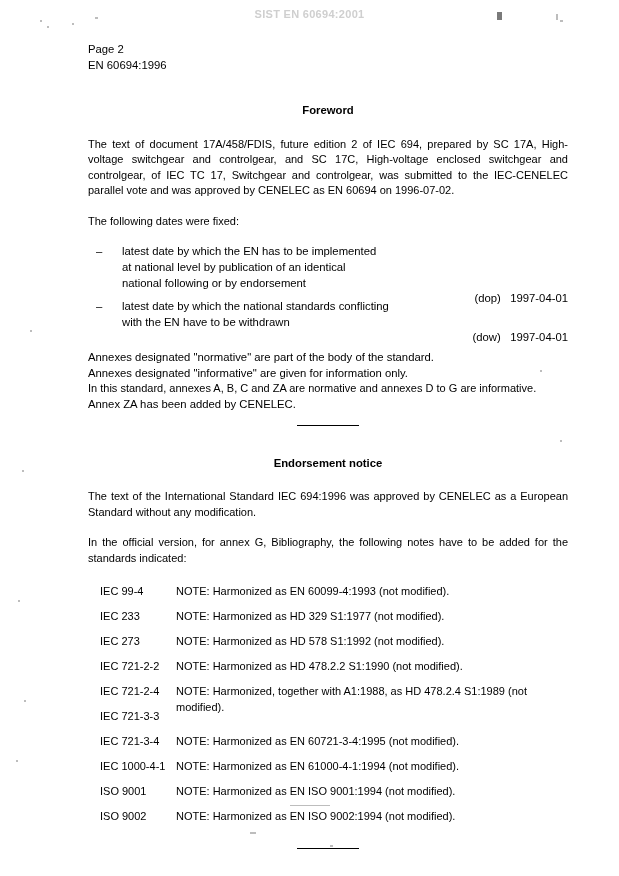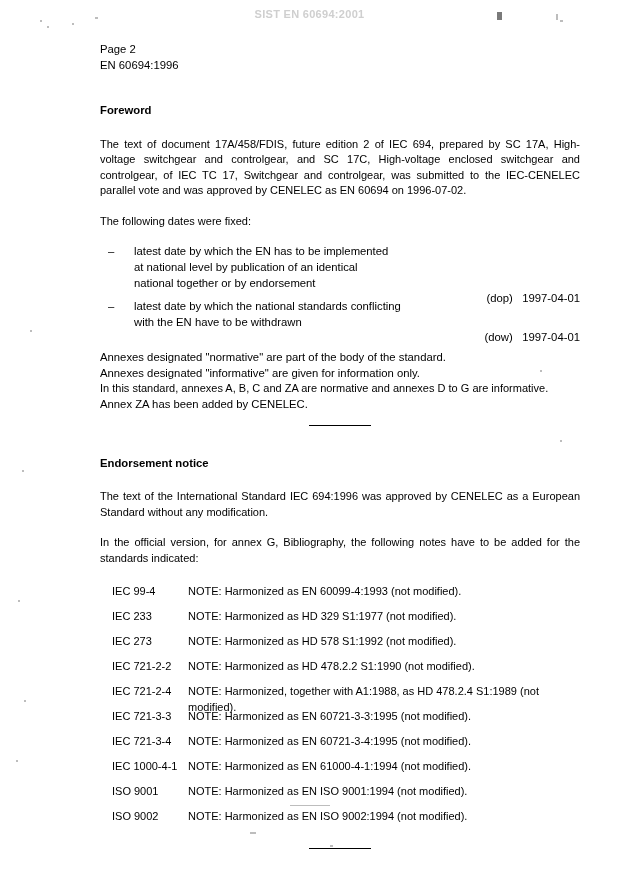--- a/index.html
+++ b/index.html
@@ -36,28 +36,27 @@
     position: absolute;
     background: #bdbdbd;
   }
   .content {
     position: absolute;
     left: 88px;
     top: 42px;
     width: 480px;
     font-size: 11.3px;
     line-height: 15.5px;
-    margin-left: 12px;
   }
   .hdr-line {
     font-size: 11.3px;
     line-height: 15.5px;
   }
   .section-title {
-    text-align: left;
+    text-align: center;
     font-weight: bold;
     font-size: 11.3px;
     margin-top: 30px;
     margin-bottom: 18px;
   }
   p.body {
     margin: 0 0 0 0;
     text-align: justify;
     font-size: 11px;
     line-height: 15.6px;
@@ -160,21 +159,21 @@
 
     <p class="body">The following dates were fixed:</p>
 
     <div class="gap-sm"></div>
 
     <div class="dash-item">
       <span class="dash">–</span>
       <span class="txt">latest date by which the EN has to be implemented</span>
       <span class="txt">at national level by publication of an identical</span>
       <div class="dated-row">
-        <span class="txt">national together or by endorsement</span>
+        <span class="txt">national following or by endorsement</span>
         <span class="date-col">
           <span>(dop)</span>&nbsp;&nbsp;&nbsp;<span>1997-04-01</span>
         </span>
       </div>
     </div>
 
     <div class="gap-xs"></div>
 
     <div class="dash-item">
       <span class="dash">–</span>
@@ -220,21 +219,20 @@
       <div class="note-row">
         <span class="note-std">IEC 721-2-2</span>
         <span class="note-txt">NOTE: Harmonized as HD 478.2.2 S1:1990 (not modified).</span>
       </div>
       <div class="note-row">
         <span class="note-std">IEC 721-2-4</span>
         <span class="note-txt">NOTE: Harmonized, together with A1:1988, as HD 478.2.4 S1:1989 (not modified).</span>
       </div>
       <div class="note-row">
         <span class="note-std">IEC 721-3-3</span>
-        <span class="note-txt">NOTE: Harmonized as EN 60721-3-3:1995 (not modified).</span>
       </div>
       <div class="note-row">
         <span class="note-std">IEC 721-3-4</span>
         <span class="note-txt">NOTE: Harmonized as EN 60721-3-4:1995 (not modified).</span>
       </div>
       <div class="note-row">
         <span class="note-std">IEC 1000-4-1</span>
         <span class="note-txt">NOTE: Harmonized as EN 61000-4-1:1994 (not modified).</span>
       </div>
       <div class="note-row">

